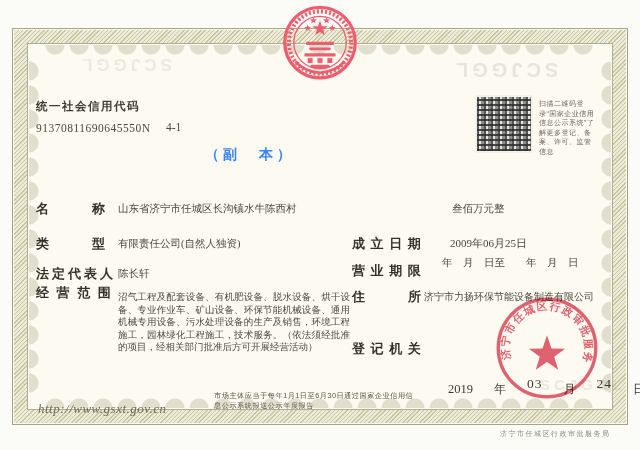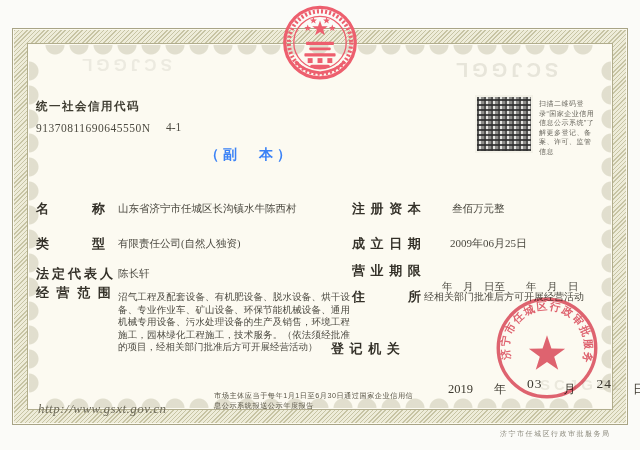--- a/index.html
+++ b/index.html
@@ -65,23 +65,23 @@
   .fvalue { position:absolute; font-family:"Liberation Serif","DejaVu Serif",serif; color:#4b4940; }
 
   .lbl-name  { left:36px; top:200px; }  .val-name  { left:118px; top:202px; font-size:10.5px; }
   .lbl-type  { left:36px; top:235px; }  .val-type  { left:118px; top:237px; font-size:10.5px; }
   .lbl-legal { left:36px; top:265px; letter-spacing:3px; }  .val-legal { left:118px; top:267px; font-size:10.5px; }
   .lbl-scope { left:36px; top:284px; letter-spacing:2px; }
   .val-scope { left:118px; top:291px; width:232px; font-size:9.5px; line-height:12.5px; text-align:justify; }
 
   .lbl-cap   { left:352px; top:200px; }  .val-cap  { left:452px; top:202px; font-size:10.5px; }
   .lbl-est   { left:352px; top:235px; }  .val-est  { left:450px; top:236px; font-size:11px; }
-  .lbl-term  { left:352px; top:262px; }  .val-term { left:442px; top:280px; font-size:10.5px; white-space:pre; }
+  .lbl-term  { left:352px; top:262px; }  .val-term { left:442px; top:256px; font-size:10.5px; white-space:pre; }
   .lbl-addr  { left:352px; top:288px; }  .val-addr { left:424px; top:290px; font-size:10px; width:210px; }
-  .lbl-reg   { left:331px; top:340px; }
+  .lbl-reg   { left:352px; top:340px; }
 
   .datebar { position:absolute; left:448px; top:381px; font-family:"Liberation Serif",serif;
              font-size:12.5px; color:#3c392f; display:flex; align-items:baseline; gap:21px; }
   .datebar .num { font-size:13.5px; transform:translateY(-5px); letter-spacing:1px; }
   .datebar .u { font-size:12px; }
 
   .seal { position:absolute; left:494px; top:295px; width:106px; height:106px; z-index:6;
           opacity:.88; mix-blend-mode:multiply; }
 
   .url { position:absolute; left:38px; top:401px; font-family:"Liberation Serif",serif; font-style:italic;
@@ -145,31 +145,30 @@
 
   <div class="flabel lbl-type">类　　　型</div>
   <div class="fvalue val-type">有限责任公司(自然人独资)</div>
 
   <div class="flabel lbl-legal">法定代表人</div>
   <div class="fvalue val-legal">陈长轩</div>
 
   <div class="flabel lbl-scope">经 营 范 围</div>
   <div class="fvalue val-scope">沼气工程及配套设备、有机肥设备、脱水设备、烘干设备、专业作业车、矿山设备、环保节能机械设备、通用机械专用设备、污水处理设备的生产及销售，环境工程施工，园林绿化工程施工，技术服务。（依法须经批准的项目，经相关部门批准后方可开展经营活动）</div>
 
-  <div class="flabel lbl-cap">注 册 资 本</div>
   <div class="fvalue val-cap">叁佰万元整</div>
 
   <div class="flabel lbl-est">成 立 日 期</div>
   <div class="fvalue val-est">2009年06月25日</div>
 
   <div class="flabel lbl-term">营 业 期 限</div>
   <div class="fvalue val-term">年　月　日至　　年　月　日</div>
 
   <div class="flabel lbl-addr">住　　　所</div>
-  <div class="fvalue val-addr">经相关部门批准后方可开展经营活动</div>
+  <div class="fvalue val-addr">济宁市力扬环保节能设备制造有限公司</div>
 
   <div class="flabel lbl-reg">登 记 机 关</div>
 
   <div class="datebar">
     <span>2019</span>
     <span class="u">年</span>
     <span class="num">03</span>
     <span class="u">月</span>
     <span class="num">24</span>
     <span class="u">日</span>

